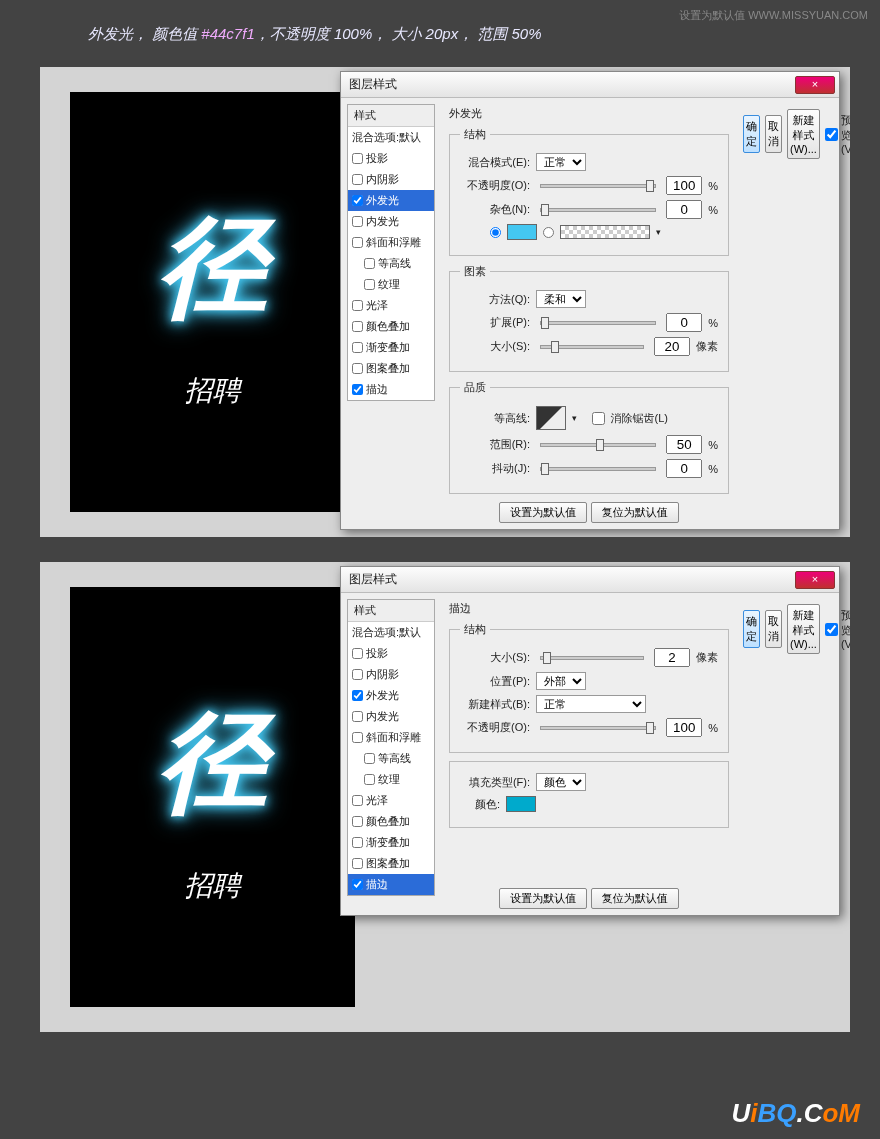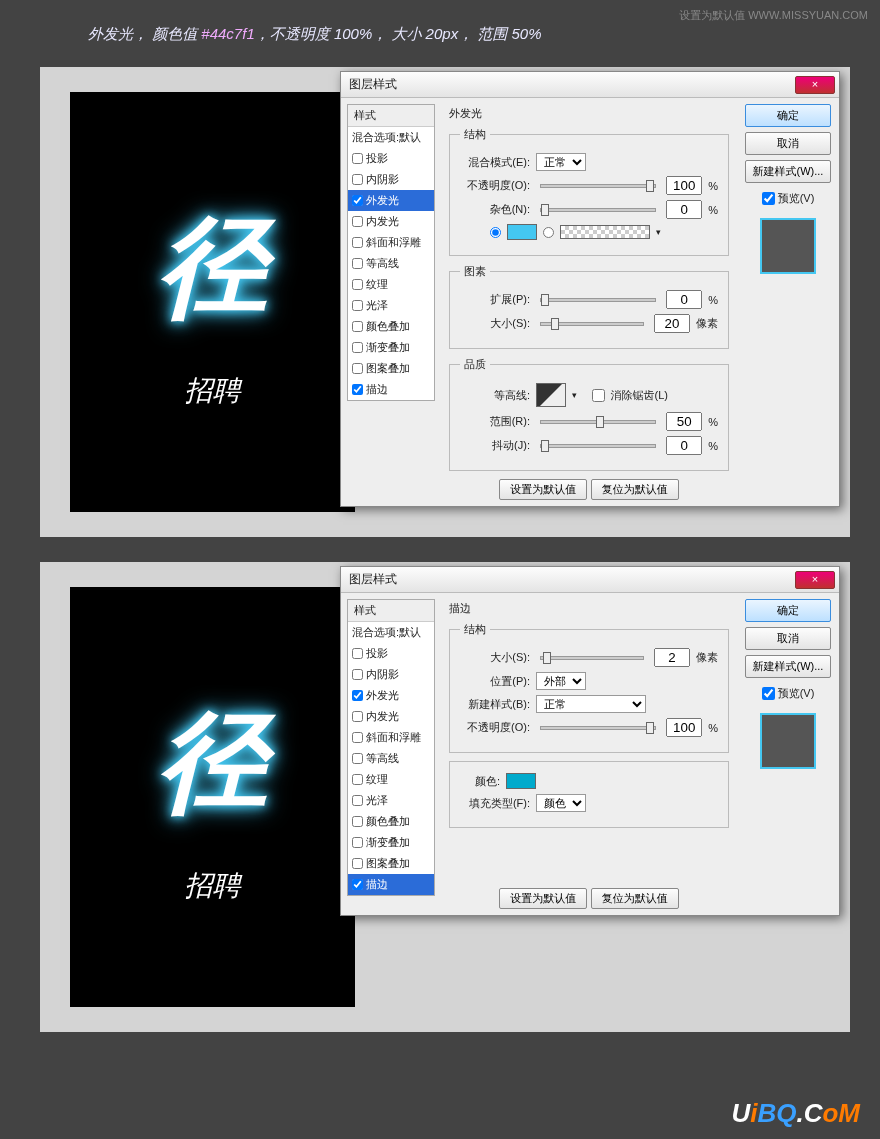--- a/index.html
+++ b/index.html
@@ -12,38 +12,38 @@
 .glow{font-size:110px;font-weight:bold;color:#fff;text-shadow:0 0 8px #44c7f1,0 0 15px #44c7f1,0 0 25px #44c7f1;font-style:italic;font-family:KaiTi,serif}
 .sub{color:#fff;font-size:28px;margin-top:29px;font-family:KaiTi,serif;font-style:italic}
 .dialog{position:absolute;left:300px;top:4px;width:500px;background:#eee;border:1px solid #888;box-shadow:3px 3px 10px rgba(0,0,0,0.5)}
 .titlebar{height:26px;background:linear-gradient(#fdfdfd,#e4e4e4);border-bottom:1px solid #bbb;display:flex;align-items:center;padding:0 4px 0 8px;font-size:12px}
 .titlebar .ttl{flex:1}
 .closebtn{width:40px;height:18px;background:linear-gradient(#e07,#c03030);border:1px solid #833;border-radius:2px;color:#fff;text-align:center;line-height:14px;font-size:11px;cursor:pointer}
 .dbody{display:flex;padding:6px;gap:10px;align-items:flex-start}
 .styles-list{width:88px;border:1px solid #aaa;background:#fff}
 .styles-list .hdr{background:#eee;padding:3px 6px;border-bottom:1px solid #ccc;font-size:11px}
 .styles-list .row{padding:3px 4px;font-size:11px;display:flex;align-items:center;gap:3px;cursor:pointer}
-.styles-list .row.ind{padding-left:4px}
+.styles-list .row.ind{padding-left:16px}
 .styles-list .row.sel{background:#2b6cd8;color:#fff}
 .styles-list input[type=checkbox]{width:11px;height:11px}
 .center{flex:1;padding:0 4px}
 fieldset{border:1px solid #bbb;margin-bottom:8px;padding:6px 10px 10px}
 legend{font-size:11px;padding:0 4px}
 .frow{display:flex;align-items:center;gap:6px;margin:5px 0;font-size:11px}
 .frow .lbl{width:70px;text-align:right}
 select,input[type=text]{border:1px solid #999;font-size:11px;padding:1px 3px;background:#fff}
 select{height:18px}
 input.num{width:36px;text-align:center}
 .slider{flex:1;height:4px;background:#ccc;border:1px solid #999;position:relative;margin:0 4px;min-width:60px}
 .slider .thumb{position:absolute;width:8px;height:12px;background:#eee;border:1px solid #666;top:-5px}
 .swatch{width:30px;height:16px;border:1px solid #666;display:inline-block}
 .radio{width:11px;height:11px}
 .gradbar{width:90px;height:14px;border:1px solid #666;background:repeating-conic-gradient(#ccc 0 25%,#fff 0 50%) 0 0/8px 8px}
 .btn{background:linear-gradient(#fdfdfd,#e4e4e4);border:1px solid #888;padding:2px 10px;font-size:11px;cursor:pointer;border-radius:2px}
-.rpanel{width:90px;display:flex;flex-direction:column;gap:5px;align-items:center}
+.rpanel{width:90px;display:flex;flex-direction:row;gap:5px;align-items:center}
 .rpanel .btn{width:86px;text-align:center;padding:3px 2px}
 .rpanel .btn.primary{border:1px solid #3a8dde;background:linear-gradient(#eaf5ff,#bde0ff)}
 .prevck{font-size:11px;display:flex;align-items:center;gap:3px;margin:3px 0}
 .prevbox{width:56px;height:56px;background:#555;border:2px solid #44c7f1;margin-top:4px}
 .contour{width:30px;height:24px;border:1px solid #666;background:linear-gradient(135deg,#333 0 49%,#eee 51% 100%);display:inline-block}
 .footer-logo{position:absolute;bottom:10px;right:20px;font-size:26px;font-weight:bold;font-style:italic}
 .footer-logo .u{color:#fff}.footer-logo .i{color:#ff7b00}.footer-logo .b{color:#3aa0ff}.footer-logo .q{color:#3aa0ff}.footer-logo .c{color:#fff}.footer-logo .m{color:#ff7b00}
 </style>
 </head>
 <body>
@@ -147,20 +147,24 @@
               <input type="radio" checked="" class="radio" style="">
               <span class="swatch" style="background:#44c7f1"></span>
               <input type="radio" class="radio" style="">
               <span class="gradbar"></span>
               <span style="font-size:9px">▾</span>
             </div>
         </fieldset>
         <fieldset>
           <legend>图素</legend>
           <div class="frow">
+              <span class="lbl">方法(Q):</span>
+              <select><option>柔和</option></select>
+            </div>
+          <div class="frow">
               <span class="lbl">扩展(P):</span>
               <div class="slider">
                 <div class="thumb" style="left:0"></div>
               </div>
               <input class="num" value="0" style="">
               <span>%</span>
             </div>
           <div class="frow">
               <span class="lbl">大小(S):</span>
               <div class="slider">
@@ -296,26 +300,26 @@
               <span class="lbl">不透明度(O):</span>
               <div class="slider">
                 <div class="thumb" style="left:92%"></div>
               </div>
               <input class="num" value="100" style="">
               <span>%</span>
             </div>
         </fieldset>
         <fieldset>
           <div class="frow">
+              <span class="lbl">填充类型(F):</span>
+              <select><option>颜色</option></select>
+            </div>
+          <div class="frow">
               <span class="lbl" style="width:40px">颜色:</span>
               <span class="swatch" style="background:#00aacc"></span>
-            </div>
-          <div class="frow">
-              <span class="lbl">填充类型(F):</span>
-              <select><option>颜色</option></select>
             </div>
         </fieldset>
         <div style="text-align:center;margin-top:60px">
           <button class="btn">设置为默认值</button>
           <button class="btn">复位为默认值</button>
         </div>
       </div>
       <div class="rpanel">
         <button class="btn primary">确定</button>
         <button class="btn">取消</button>

